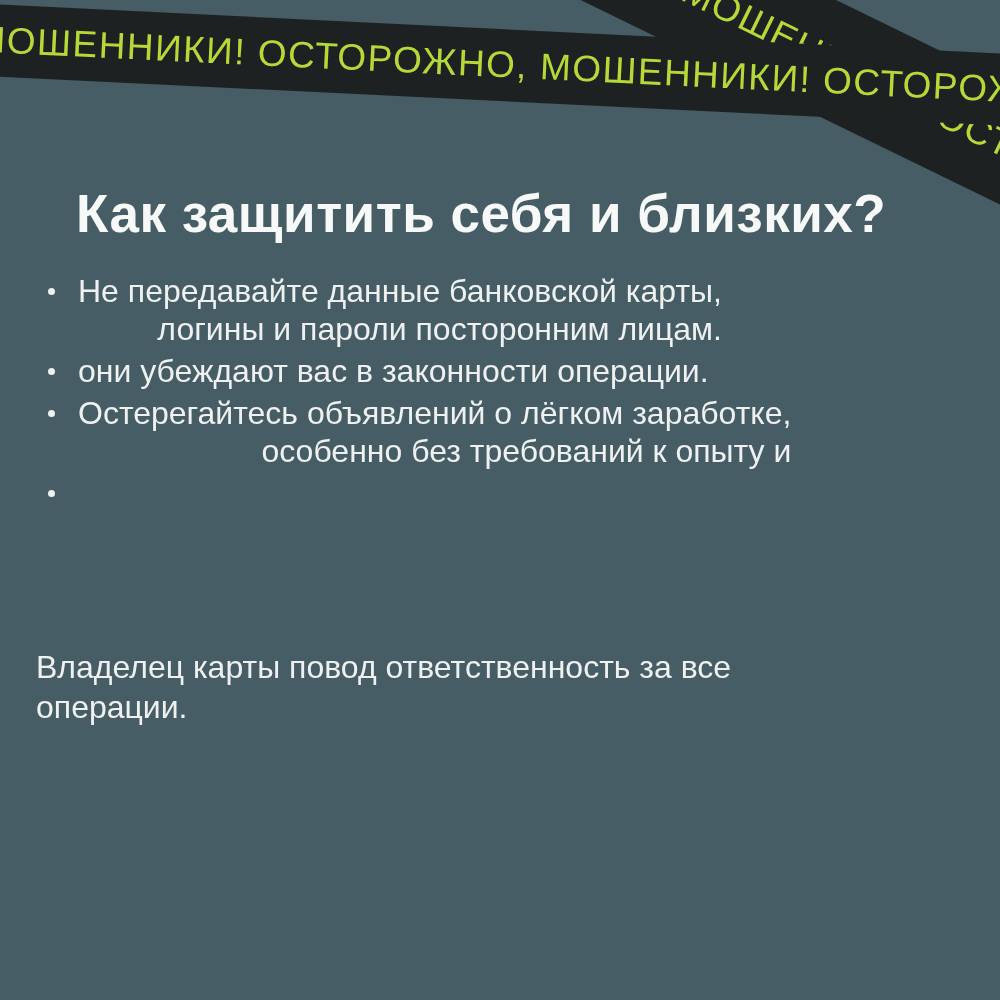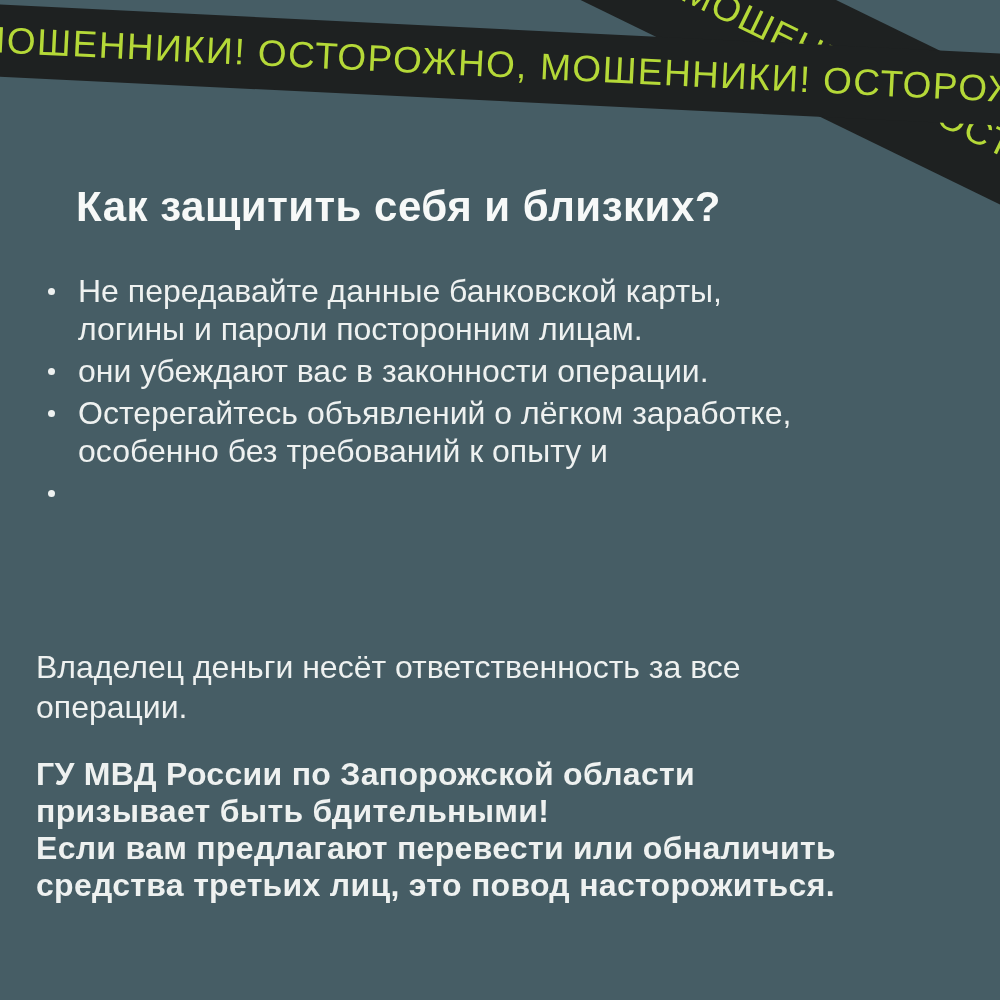--- a/index.html
+++ b/index.html
@@ -46,21 +46,21 @@
     width:1500px; height:112px;
     transform:rotate(26deg);
     z-index:2;
     padding-left:420px;
   }
 
   
   .heading{
     position:absolute;
     left:76px; top:183px;
-    font-size:42px;
+    font-size:53px;
     font-weight:700;
     letter-spacing:.5px;
     color:var(--heading-text);
     white-space:nowrap;
     z-index:4;
   }
 
   
   .bullets{
     position:absolute;
@@ -73,21 +73,21 @@
     align-items:flex-start;
     margin-bottom:4px;
   }
   .dot{
     flex:0 0 auto;
     width:7px; height:7px;
     border-radius:50%;
     background:var(--body-text);
     margin:16px 23px 0 0;
   }
-  .item-text{display:block;}
+  .item-text{display:block;text-align:right;}
   .ln{
     display:block;
     white-space:nowrap;
     font-size:32px;
     line-height:38px;
     color:var(--body-text);
   }
 
   
   .note{
@@ -144,24 +144,18 @@
         <span class="ln">Остерегайтесь объявлений о лёгком заработке,</span>
         <span class="ln">особенно без требований к опыту и</span>
       </span>
     </li>
     <li>
       <span class="dot"></span>
     </li>
   </ul>
 
   <p class="note">
-    <span class="ln">Владелец деньги несёт ответственность за все</span>
+    <span class="ln">Владелец карты повод ответственность за все</span>
     <span class="ln">операции.</span>
   </p>
 
-  <p class="footer">
-    <span class="ln">ГУ МВД России по Запорожской области</span>
-    <span class="ln">призывает быть бдительными!</span>
-    <span class="ln">Если вам предлагают перевести или обналичить</span>
-    <span class="ln">средства третьих лиц, это повод насторожиться.</span>
-  </p>
 
 </main>
 
 </body></html>

